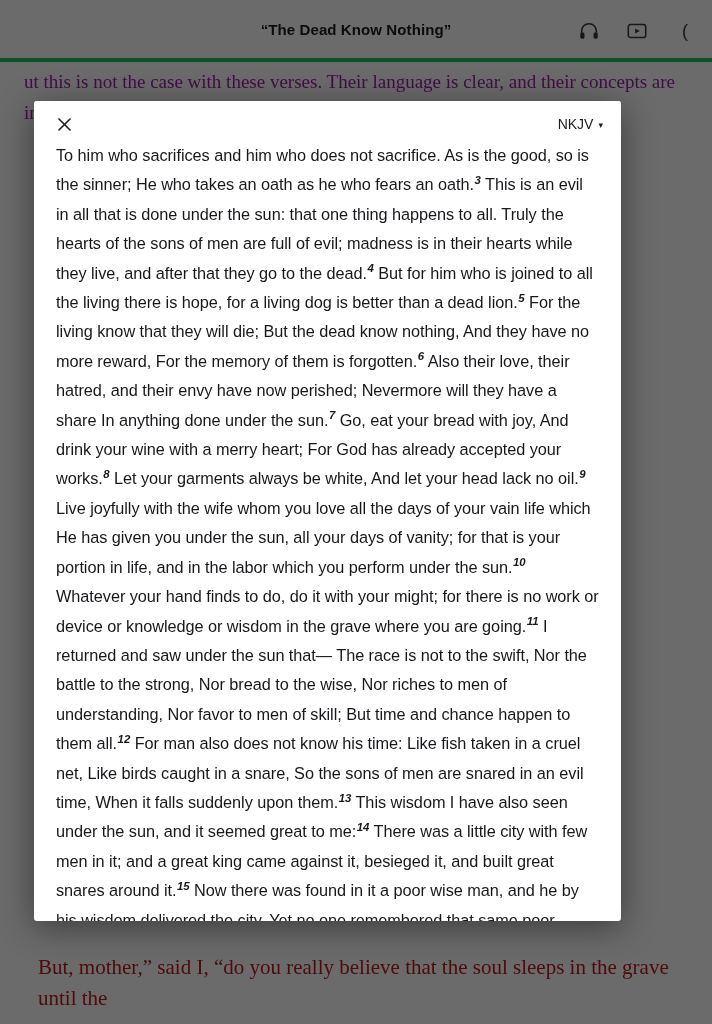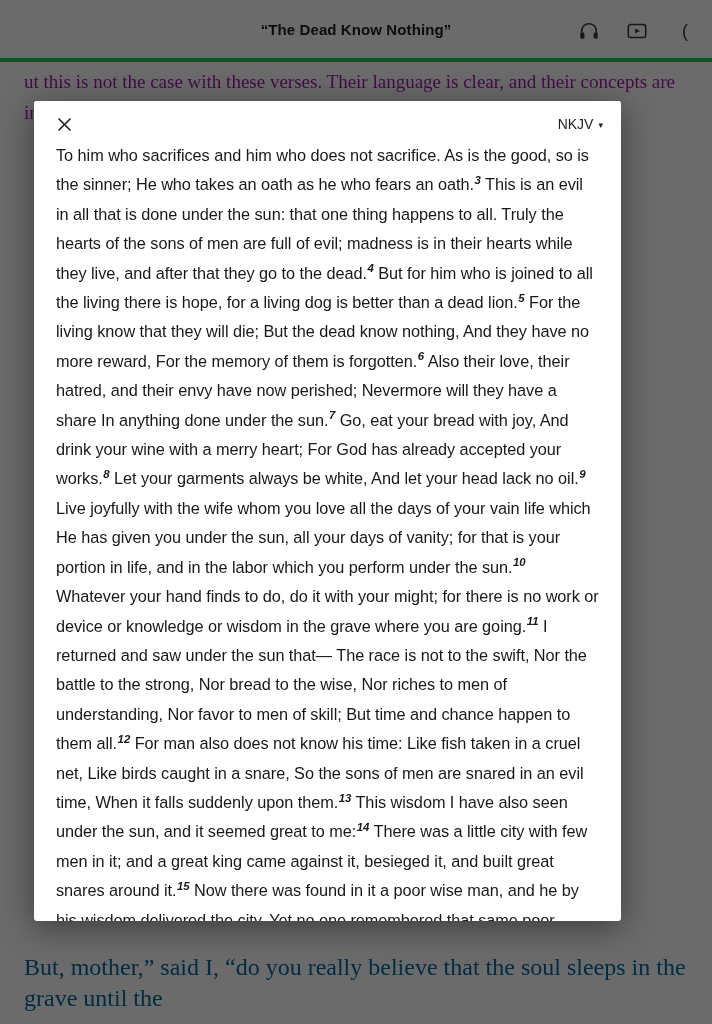--- a/index.html
+++ b/index.html
@@ -63,25 +63,25 @@
     font-size: 19px;
     line-height: 31px;
     color: #a21caf;
   }
   #bg-body p { margin: 0 0 12px 0; }
   #bg-bottom {
     position: absolute;
     left: 0;
     right: 0;
     bottom: 0;
-    padding: 0 24px 10px 24px;
+    padding: 0 24px 10px 38px;
     font-family: "Liberation Serif", serif;
-    font-size: 24px;
+    font-size: 21px;
     line-height: 31px;
-    color: #0369a1;
+    color: #b91c1c;
     box-sizing: border-box;
   }
   #bg-bottom p { margin: 0; }
 
   
   #scrim {
     position: absolute;
     inset: 0;
     background: rgba(0,0,0,0.58);
   }

